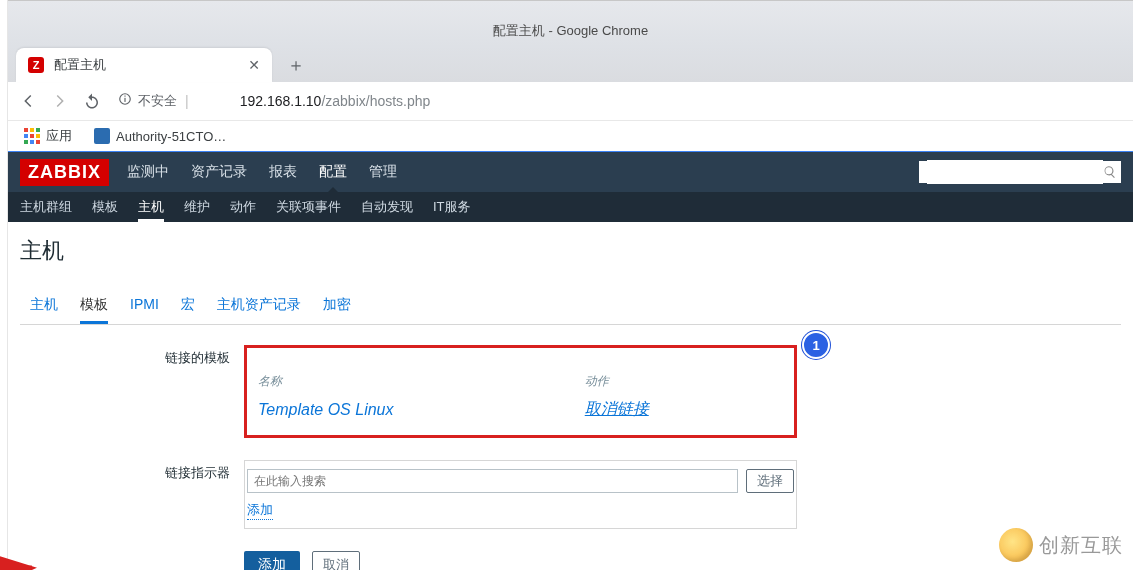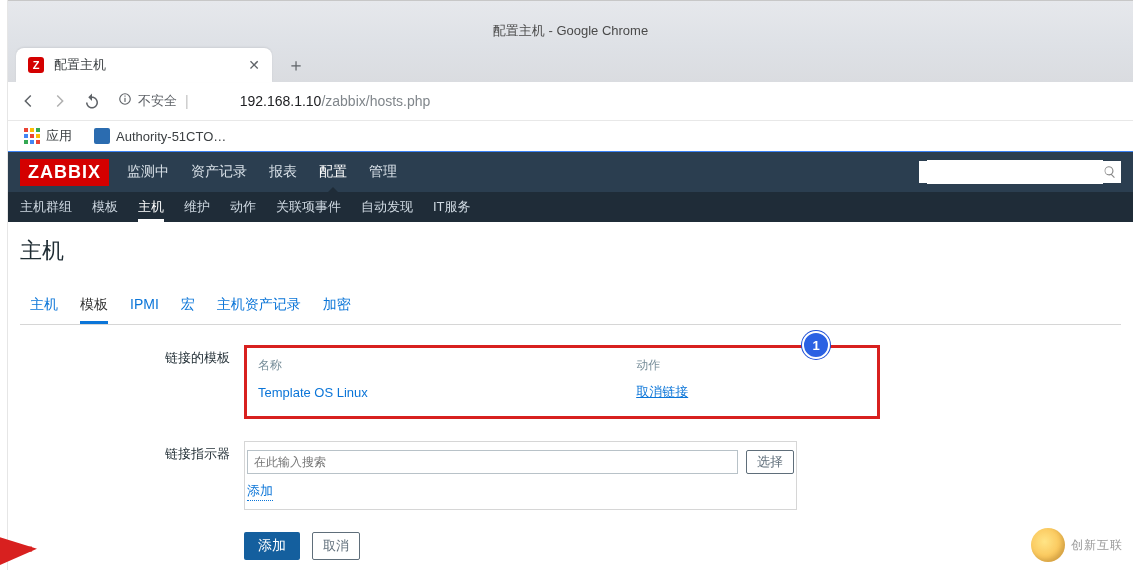--- a/index.html
+++ b/index.html
@@ -142,26 +142,27 @@
   }
   .form-tabs { display:flex; gap:22px; border-bottom:1px solid var(--zabbix-border); padding: 0 10px;}
   .form-tab { color: var(--zabbix-link); font-size:14px; padding: 6px 0 10px; cursor:pointer;}
   .form-tab.active { color:#333; box-shadow: inset 0 -3px 0 0 var(--zabbix-link);}
   .form-body { padding: 20px 10px 0 10px;}
   .row { display:flex; align-items:flex-start; margin-bottom: 22px;}
   .row .label { width: 200px; text-align:right; padding-right: 14px; font-size:13px; color: var(--zabbix-text); padding-top:4px;}
   .row .val { flex:1; position:relative;}
   .linked-box {
     border: 3px solid var(--anno-red);
-    width: 636px; padding: 8px 10px 14px; box-sizing:border-box;
+    width: 553px; padding: 24px 10px 14px; box-sizing:border-box;
     position:relative;
+    font-style:italic;
   }
   .linked-table { width:100%; border-collapse: collapse;}
   .linked-table th { text-align:left; font-weight:400; color: var(--zabbix-muted); font-size:12px; padding-bottom:8px;}
-  .linked-table td { font-size:13px;}
+  .linked-table td { font-size:16px;}
   .linked-table .name a { color: var(--zabbix-link); text-decoration:none;}
   .linked-table .action a { color: var(--zabbix-link); text-decoration: underline;}
   .linked-table .name { width: 62%;}
 
   .linker-box {
     border:1px solid var(--zabbix-border); width: 553px; box-sizing:border-box;
     padding: 8px 2px; 
   }
   .linker-box .searchrow { display:flex; gap:8px; align-items:center;}
   .linker-box input[type=text]{
@@ -181,21 +182,21 @@
   .callout {
     position:absolute; width:24px; height:24px; border-radius:50%;
     background:#2b61e3; border:2px solid #fff; box-shadow:0 0 0 1px #1d4fd7;
     color:#fff; font-size:13px; font-weight:700; display:flex; align-items:center; justify-content:center;
     z-index:50;
   }
   .arrow2 { position:absolute; z-index:49; pointer-events:none;}
   
   .watermark { position:absolute; right:10px; bottom:8px; display:flex; align-items:center; gap:6px; opacity:.9;}
   .watermark .logo { width:34px; height:34px; border-radius:50%; background:radial-gradient(circle at 40% 40%, #ffe27a, #f6a623); box-shadow: inset -3px -3px 4px rgba(0,0,0,.15);}  
-  .watermark .txt { color:#8e8e8e; font-size:12px; letter-spacing:1px;}
+  .watermark .txt { color:#8e8e8e; font-size:20px; letter-spacing:1px;}
 </style>
 </head>
 <body>
 
 <div class="window-bg">
 
   <div class="titlebar">
     <span class="titlebar-text">配置主机 - Google Chrome</span>
   </div>
 

